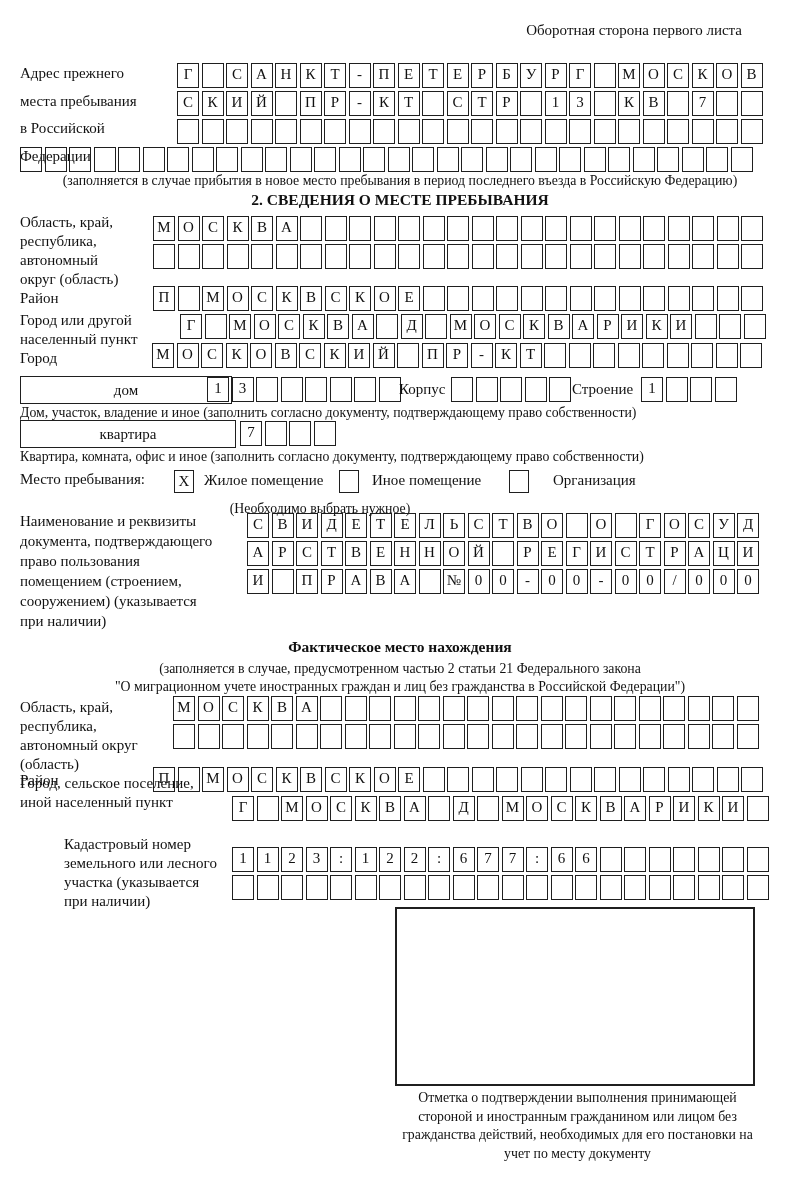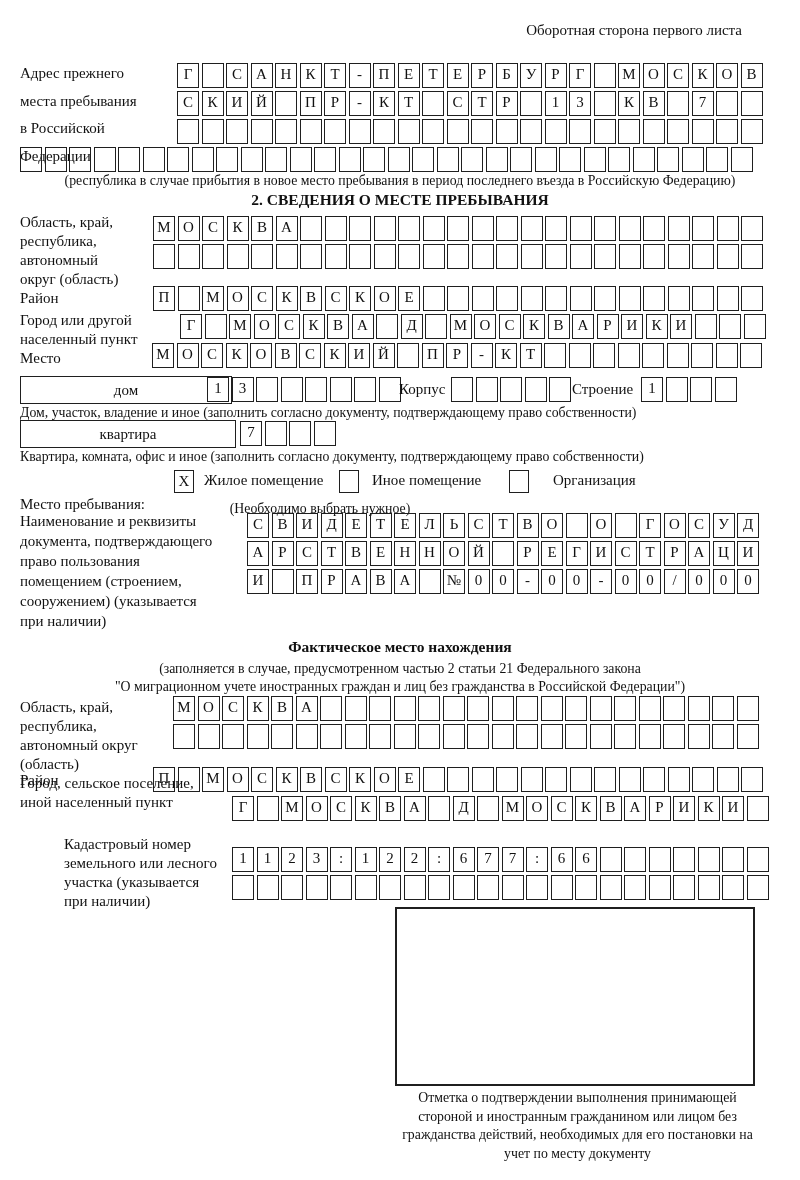--- a/index.html
+++ b/index.html
@@ -144,21 +144,21 @@
       <span class="cell"></span>
       <span class="cell"></span>
       <span class="cell"></span>
       <span class="cell"></span>
       <span class="cell"></span>
       <span class="cell"></span>
       <span class="cell"></span>
       <span class="cell"></span>
       <span class="cell"></span>
     </div>
-  <div class="abs note center" style="top:172px;">(республика в случае прибытия в новое место пребывания в период последнего въезда в Российскую Федерацию)</div>
+  <div class="abs note center" style="top:172px;">(заполняется в случае прибытия в новое место пребывания в период последнего въезда в Российскую Федерацию)</div>
 
   <div class="abs head center" style="top:191px;">2. СВЕДЕНИЯ О МЕСТЕ ПРЕБЫВАНИЯ</div>
 
   <div class="abs label" style="left:20px;top:213px;width:135px;">Область, край,
 республика,
 автономный
 округ (область)</div>
   <div class="cellrow" style="left:153px;top:216px;">
       <span class="cell">М</span>
       <span class="cell">О</span>
@@ -265,21 +265,21 @@
       <span class="cell">А</span>
       <span class="cell">Р</span>
       <span class="cell">И</span>
       <span class="cell">К</span>
       <span class="cell">И</span>
       <span class="cell"></span>
       <span class="cell"></span>
       <span class="cell"></span>
     </div>
 
-  <div class="abs label" style="left:20px;top:349px;">Место</div>
+  <div class="abs label" style="left:20px;top:349px;">Город</div>
   <div class="cellrow" style="left:152px;top:343px;">
       <span class="cell">М</span>
       <span class="cell">О</span>
       <span class="cell">С</span>
       <span class="cell">К</span>
       <span class="cell">О</span>
       <span class="cell">В</span>
       <span class="cell">С</span>
       <span class="cell">К</span>
       <span class="cell">И</span>
@@ -331,21 +331,21 @@
 
   <div class="fieldbox" style="left:20px;top:420px;width:216px;">квартира</div>
   <div class="cellrow" style="left:240px;top:421px;">
       <span class="cell">7</span>
       <span class="cell"></span>
       <span class="cell"></span>
       <span class="cell"></span>
     </div>
   <div class="abs note" style="left:20px;top:448px;">Квартира, комната, офис и иное (заполнить согласно документу, подтверждающему право собственности)</div>
 
-  <div class="abs" style="left:20px;top:496px;font-size:15px;">Место пребывания:</div>
+  <div class="abs" style="left:20px;top:471px;font-size:15px;">Место пребывания:</div>
   <div class="cb" style="left:174px;top:470px;">X</div>
   <div class="abs" style="left:204px;top:472px;font-size:15px;">Жилое помещение</div>
   <div class="cb" style="left:339px;top:470px;"></div>
   <div class="abs" style="left:372px;top:472px;font-size:15px;">Иное помещение</div>
   <div class="cb" style="left:509px;top:470px;"></div>
   <div class="abs" style="left:553px;top:472px;font-size:15px;">Организация</div>
   <div class="abs note" style="left:155px;top:500px;width:330px;text-align:center;">(Необходимо выбрать нужное)</div>
 
   <div class="abs label lh20" style="left:20px;top:511px;width:225px;">Наименование и реквизиты
 документа, подтверждающего

